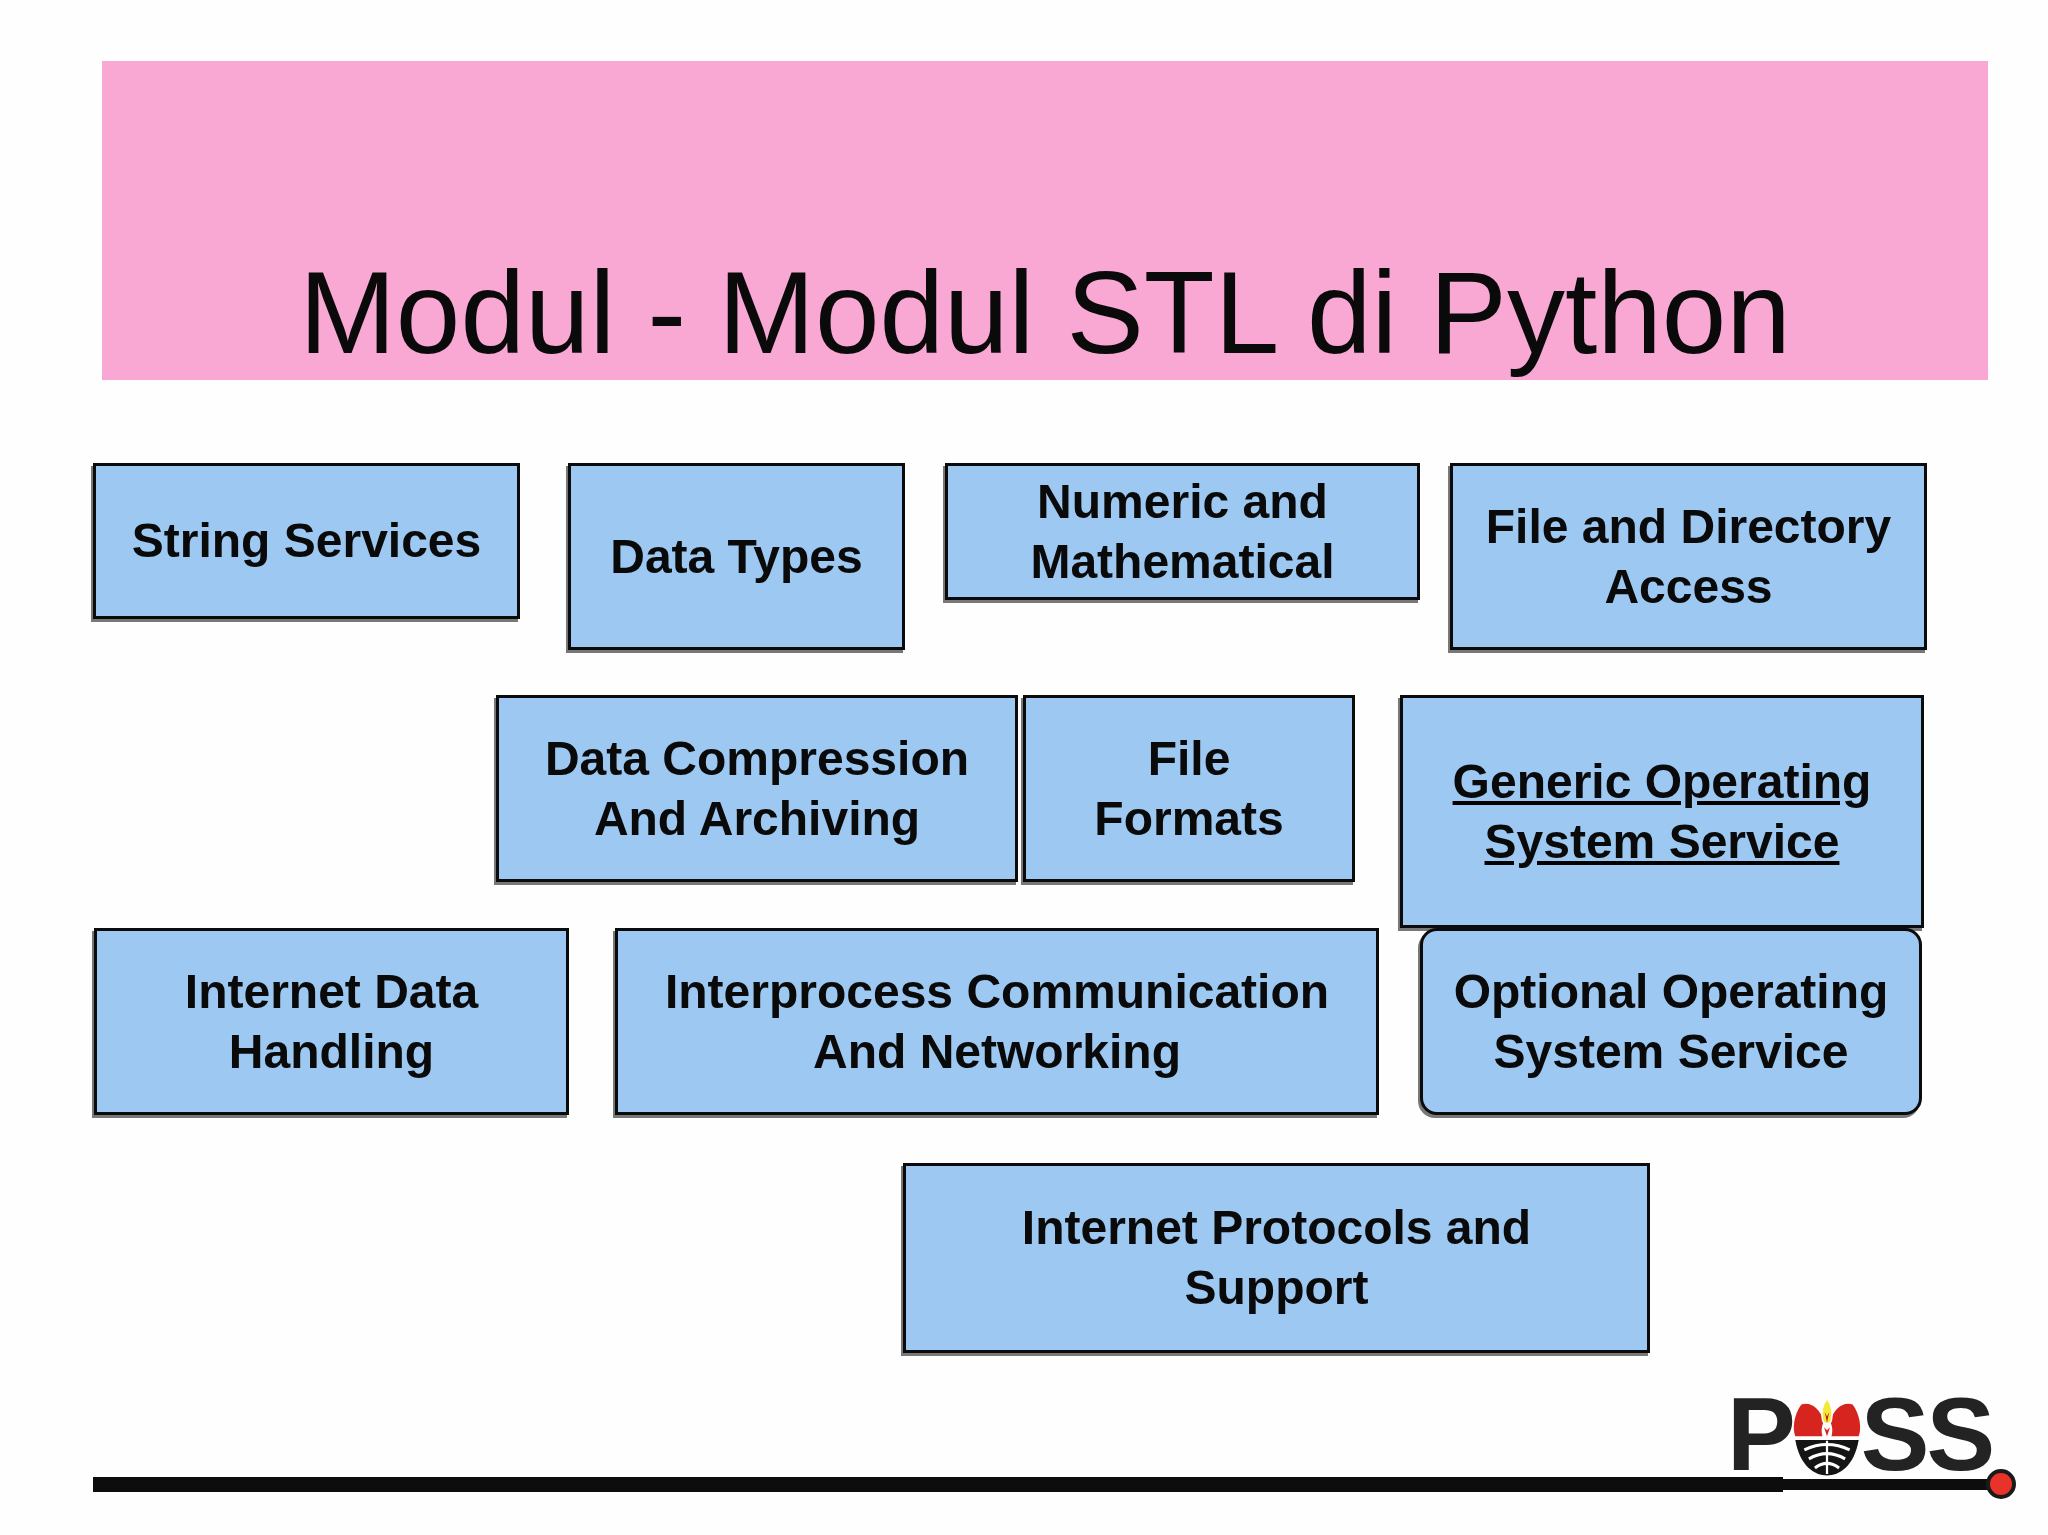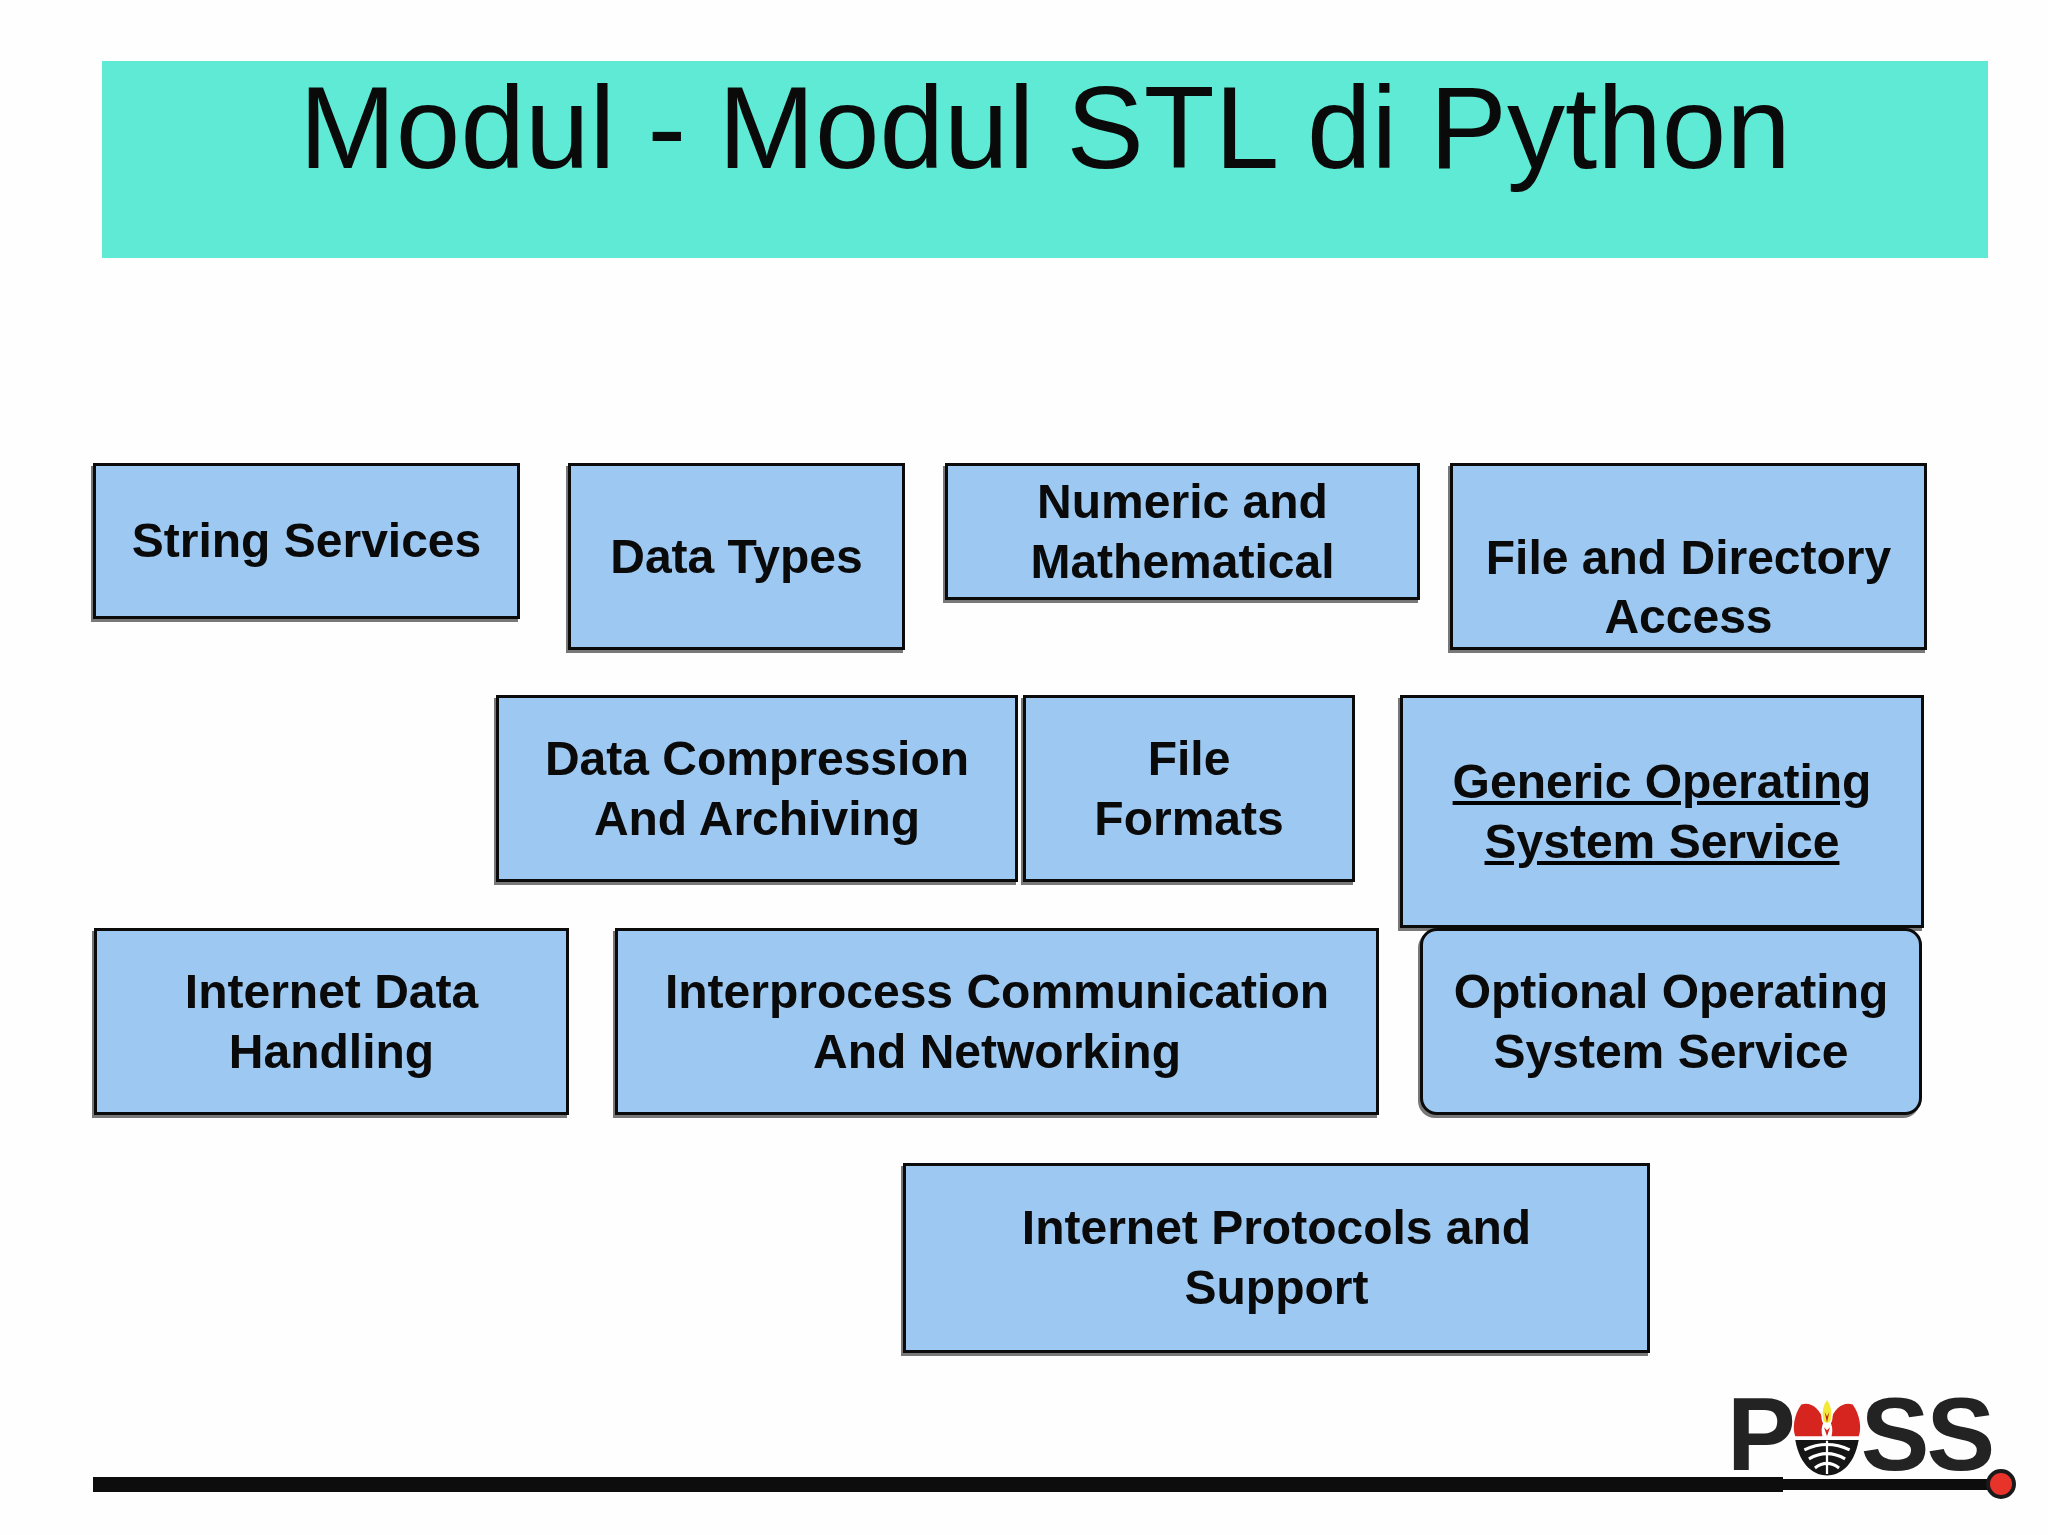--- a/index.html
+++ b/index.html
@@ -5,23 +5,23 @@
   html,body{margin:0;padding:0;background:#ffffff;}
   .slide{
     position:relative;
     width:2048px;height:1535px;
     background:#fefefe;
     overflow:hidden;
     font-family:"Liberation Sans", sans-serif;
   }
   
   .banner{
-    position:absolute;left:102px;top:61px;width:1886px;height:197px;
-    background:#5eead4;
-    display:flex;align-items:flex-start;justify-content:center;
+    position:absolute;left:102px;top:61px;width:1886px;height:319px;
+    background:#f9a8d4;
+    display:flex;align-items:flex-end;justify-content:center;
   }
   .banner .title{
     font-size:116px;font-weight:400;color:#0a0a0a;
     letter-spacing:0px;white-space:nowrap;
   }
   
   .box{
     position:absolute;
     background:#9cc8f2;
     border:3px solid #0b0b0b;
@@ -30,21 +30,21 @@
     box-shadow:-2px 3px 0 rgba(10,10,10,0.55);
   }
   .box .lbl{
     font-weight:bold;color:#0a0a0a;font-size:48px;line-height:1.24;
     text-align:center;white-space:pre-line;
   }
   
   .b11{left:93px; top:463px;width:427px;height:156px;}
   .b12{left:568px;top:463px;width:337px;height:187px;}
   .b13{left:945px;top:463px;width:475px;height:137px;}
-  .b14{left:1450px;top:463px;width:477px;height:187px;align-items:flex-end;}
+  .b14{left:1450px;top:463px;width:477px;height:187px;}
   
   .b21{left:92px;  top:695px;width:335px;height:187px;}
   .b22{left:496px; top:695px;width:522px;height:187px;}
   .b23{left:1023px;top:695px;width:332px;height:187px;}
   .b24{left:1400px;top:695px;width:524px;height:233px;text-decoration:underline;}
   
   .b31{left:94px;  top:928px;width:475px;height:187px;}
   .b32{left:615px; top:928px;width:764px;height:187px;}
   .b33{left:1420px;top:928px;width:502px;height:187px;border-radius:17px;}
   

